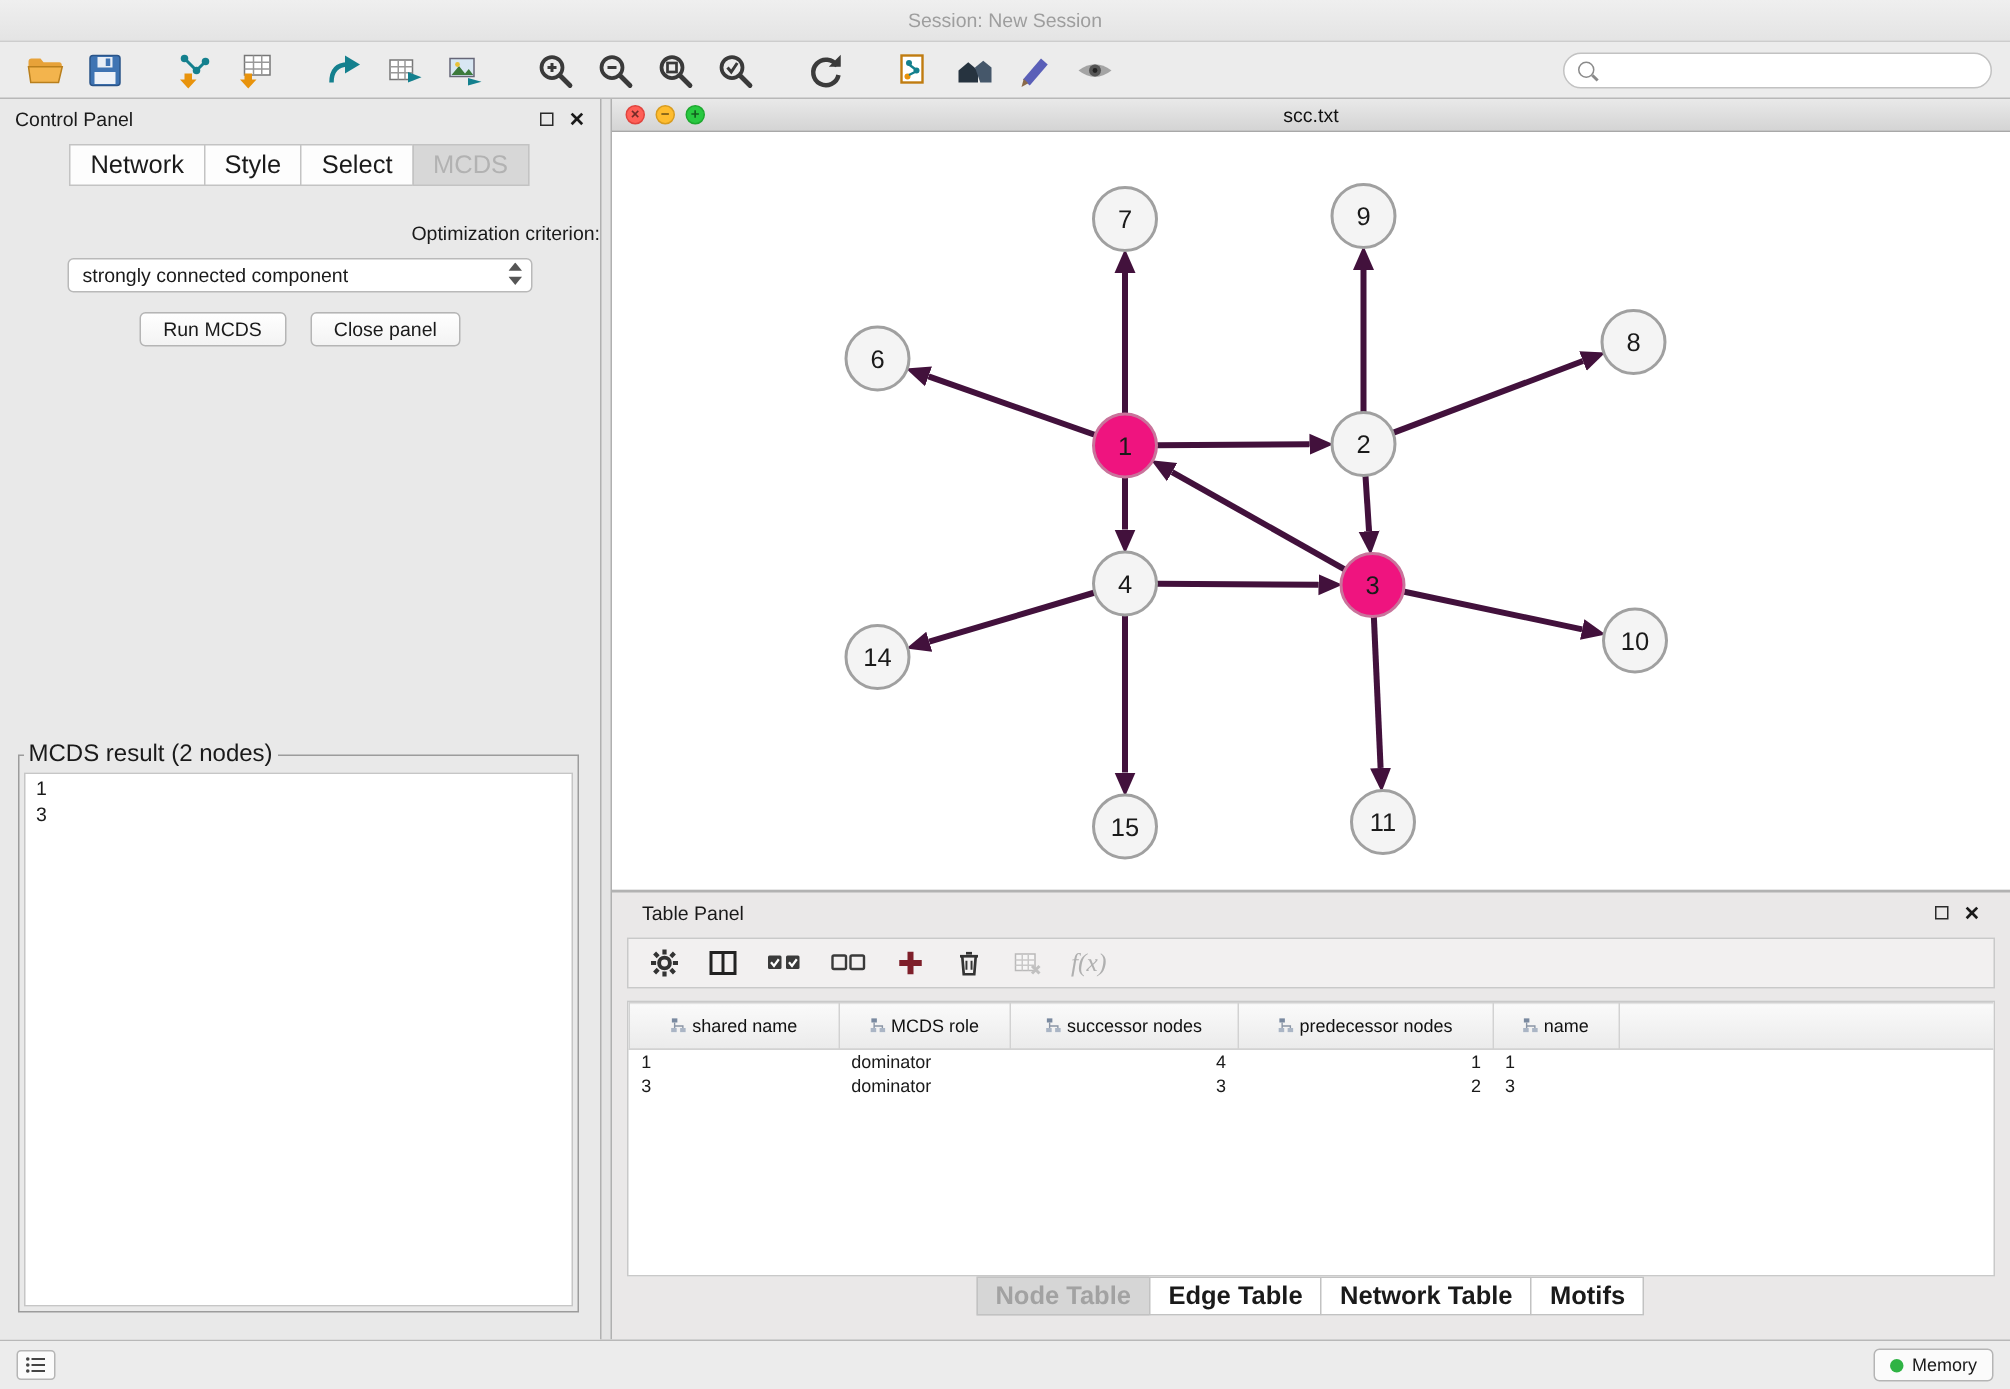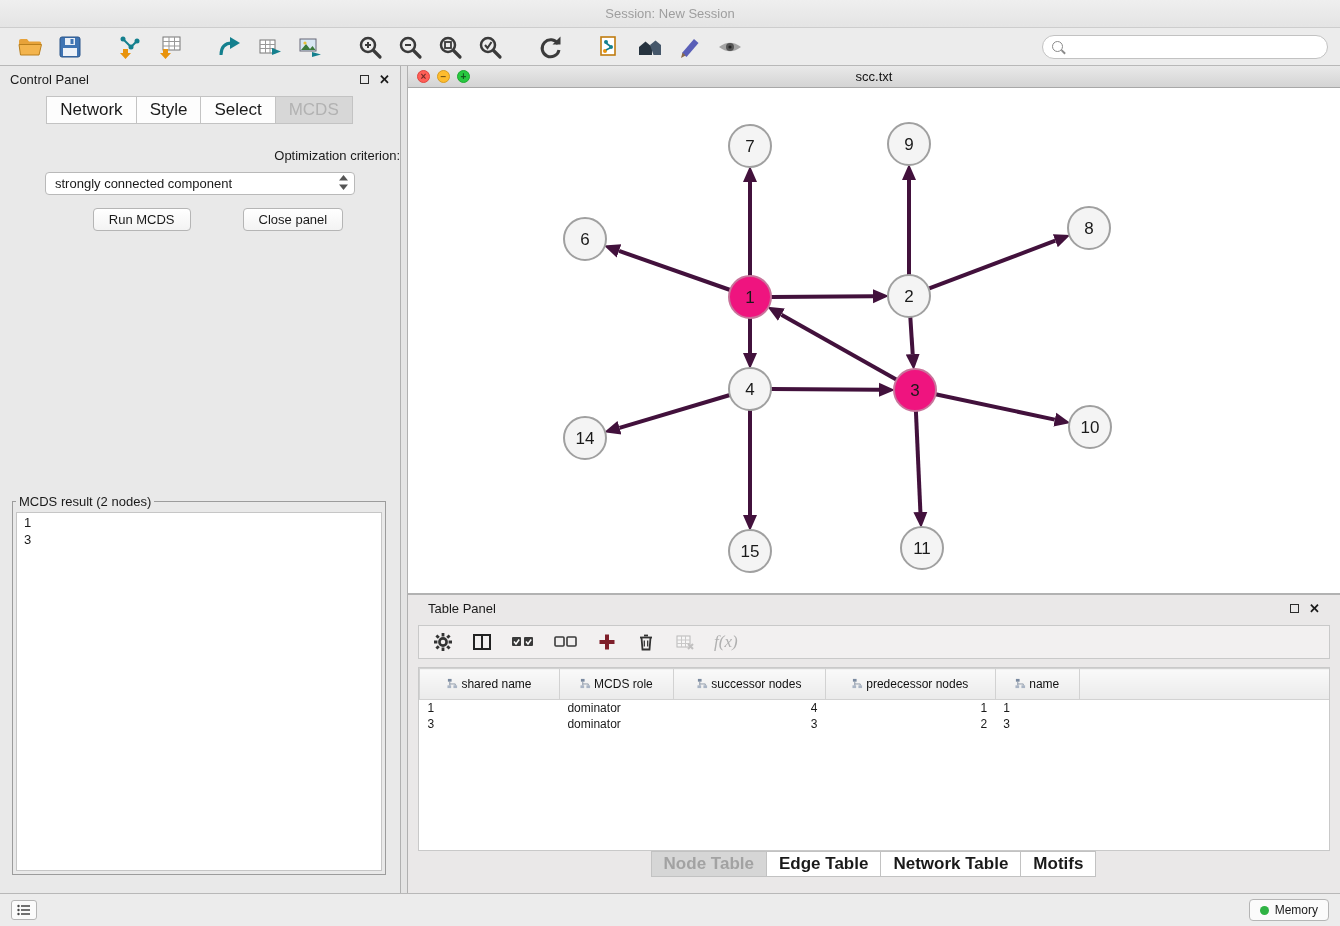--- a/index.html
+++ b/index.html
@@ -53,27 +53,27 @@
   .tab.active { background:#d7d7d7; color:#b2b2b2; }
   .opt-label { text-align:right; margin-top:24px; font-size:13px; }
   .dropdown {
     margin:9px auto 0; width:310px; height:23px; background:#fff; border:1px solid #b9b9b9;
     border-radius:4px; display:flex; align-items:center; justify-content:space-between;
     padding:0 6px 0 9px; font-size:13px;
   }
   .btn-row { display:flex; justify-content:center; gap:16px; margin-top:13px; }
   .cp-btn {
     font-family:inherit; font-size:13px; color:#1a1a1a; background:linear-gradient(#ffffff,#f3f3f3);
-    border:1px solid #b5b5b5; border-radius:4px; padding:3px 15px; cursor:default;margin-left:36px;
+    border:1px solid #b5b5b5; border-radius:4px; padding:3px 15px; cursor:default;
   }
   .result-box {
     position:absolute; left:12px; right:14px; top:428px; bottom:18px;
     border:1px solid #9c9c9c; margin:0; padding:3px; background:#e9e9e9;
   }
-  .result-box legend { font-size:13px; padding:0 3px; }
+  .result-box legend { font-size:16px; padding:0 3px; }
   .result-lines {
     background:#fff; border:1px solid #c6c6c6; width:100%; height:100%;
     font-size:13px; line-height:17px; padding:1px 7px; overflow:auto;
   }
 
   
   .gutter { width:8px; flex:0 0 8px; background:#e4e4e4; border-left:1px solid #b0b0b0; border-right:1px solid #b0b0b0; }
 
   
   .right-col { width:932px; flex:0 0 932px; display:flex; flex-direction:column; min-height:0; }

